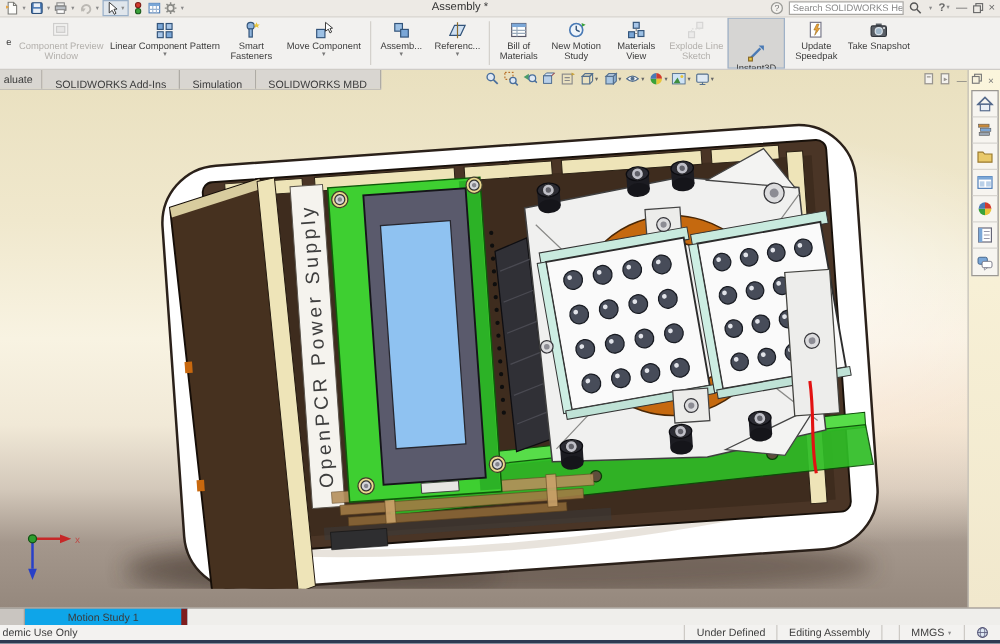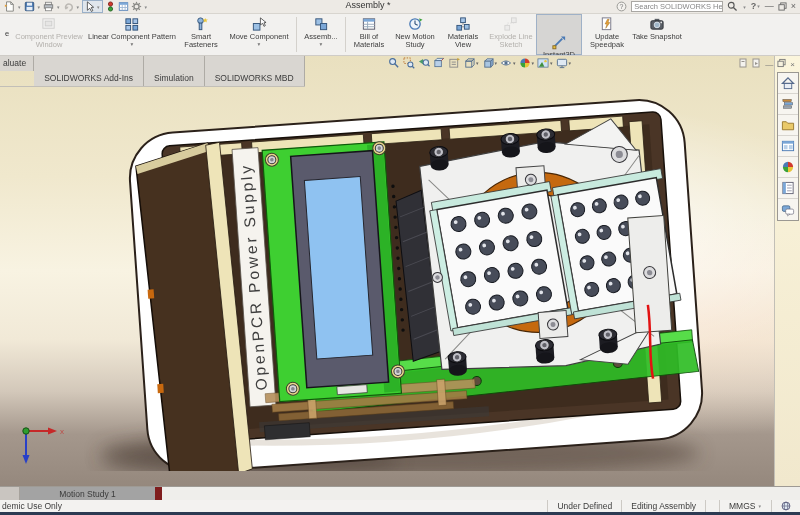--- a/index.html
+++ b/index.html
@@ -24,38 +24,38 @@
   .rdrop{font-size:5.5px;color:#777;line-height:5px}
   .rbtn.active{background:#d6d5d3;border:1px solid #9fb1c7;padding-top:19px}
   .rbtn.disabled{color:#b3b0ac}
   .rbtn.disabled svg{opacity:.4;filter:grayscale(1)}
   
   .workarea{position:relative;height:430px;overflow:hidden;background:
     radial-gradient(ellipse 55% 45% at 70% 42%, rgba(255,255,255,.85), rgba(255,255,255,0) 70%),
     radial-gradient(ellipse 40% 35% at 88% 62%, rgba(250,225,205,.55), rgba(250,225,205,0) 75%),
     linear-gradient(180deg,#e9e0bf 0%,#f0e8cd 28%,#f8f3e2 50%,#f1e9d7 66%,#d3c8ba 78%,#a4978c 88%,#95887d 100%)}
   .tabstrip{position:absolute;top:0;left:0;display:flex;border-bottom:1px solid #c2bfb8;z-index:5}
-  .tab{height:15px;line-height:14px;padding:15px 10px;background:#d9d6d1;border-right:1px solid #aeaba5;font-size:8.5px;color:#3b3b3b;white-space:nowrap}
+  .tab{height:15px;line-height:14px;padding:4px 10px;background:#d9d6d1;border-right:1px solid #aeaba5;font-size:8.5px;color:#3b3b3b;white-space:nowrap}
   .tab.partial{padding:0 7px 0 3px}
   .headsup{position:absolute;top:1px;left:388px;display:flex;gap:3px;align-items:center;z-index:5}
   .hicon{display:flex;align-items:center;gap:1px}
   .hicon svg{width:12px;height:12px}
   .hdrop{font-size:5px;color:#666}
   .docctl{position:absolute;top:2px;right:5px;display:flex;gap:4px;align-items:center;color:#777;z-index:7;font-size:8px}
   .docctl svg{width:9px;height:10px}
   .taskpane{position:absolute;top:0;right:0;bottom:0;width:26px;background:linear-gradient(#fbf5dc,#f1e8cd);border-left:1px solid #c2bfb6;z-index:4}
   .paneicons{margin:16px 1px 0 2px;background:#f7f5f0;border:1px solid #9b9892}
   .pcell{height:21px;display:flex;align-items:center;justify-content:center;border-bottom:1px solid #d8d5cf}
   .pcell:last-child{border-bottom:none}
   .pcell svg{width:14px;height:14px}
   .model{position:absolute;left:0;top:15px;width:772px;height:400px;z-index:1}
   
   .motionbar{height:14px;display:flex;background:#c9c5c0;border-top:1px solid #9e9a94;font-size:8.5px;color:#3a3a3a}
   .mleft{width:20px;border-right:1px solid #a6a29c}
-  .mtab{width:142px;background:#a3a3a3;border-right:7px solid #7f1d1d;display:flex;align-items:center;justify-content:center;white-space:nowrap}
+  .mtab{width:130px;background:#0ea5e9;border-right:5px solid #7f1d1d;display:flex;align-items:center;justify-content:center;white-space:nowrap}
   .mrest{flex:1;background:#efeeeb}
   .statusbar{height:12px;background:#f3f2f0;display:flex;align-items:center;font-size:8.5px;color:#3c3c3c}
   .sleft{padding-left:2px;white-space:nowrap}
   .sright{margin-left:auto;display:flex;align-items:flex-end;height:100%}
   .scell{padding:0 9px;border-left:1px solid #cdcac5;height:100%;display:flex;align-items:center;gap:2px;white-space:nowrap}
   .sgap{width:14px;height:100%;border-left:1px solid #cdcac5}
   .bottomedge{height:3px;background:#2c3a52}
 </style>
 </head>
 <body>
@@ -211,20 +211,30 @@
   </div>
   <div class="rsep"></div>
   <div class="rbtn" style="width:44px">
     <span class="ricon">
         <svg viewBox="0 0 17 17">
           <rect x="3" y="3" width="6.5" height="6.5" fill="#9cc0e4" stroke="#33547a"></rect>
           <rect x="8" y="8" width="6.5" height="6.5" fill="#7ba7d7" stroke="#33547a"></rect>
         </svg>
       </span>
     <span class="rlabel">Assemb...</span>
+    <span class="rdrop">▾</span>
+  </div>
+  <div class="rbtn" style="width:46px">
+    <span class="ricon">
+        <svg viewBox="0 0 17 17">
+          <polygon points="2,13 6,4.5 15,4.5 11,13" fill="#cfe0f2" stroke="#33547a"></polygon>
+          <line x1="8.5" y1="2" x2="8.5" y2="15.5" stroke="#8a6a2a" stroke-width="1"></line>
+        </svg>
+      </span>
+    <span class="rlabel">Referenc...</span>
     <span class="rdrop">▾</span>
   </div>
   <div class="rsep"></div>
   <div class="rbtn" style="width:42px">
     <span class="ricon">
         <svg viewBox="0 0 17 17">
           <rect x="2.5" y="3" width="12" height="11" fill="#fff" stroke="#556"></rect>
           <rect x="2.5" y="3" width="12" height="3" fill="#7ba7d7"></rect>
           <line x1="7" y1="6" x2="7" y2="14" stroke="#9ab"></line>
           <line x1="2.5" y1="8.8" x2="14.5" y2="8.8" stroke="#9ab"></line>

